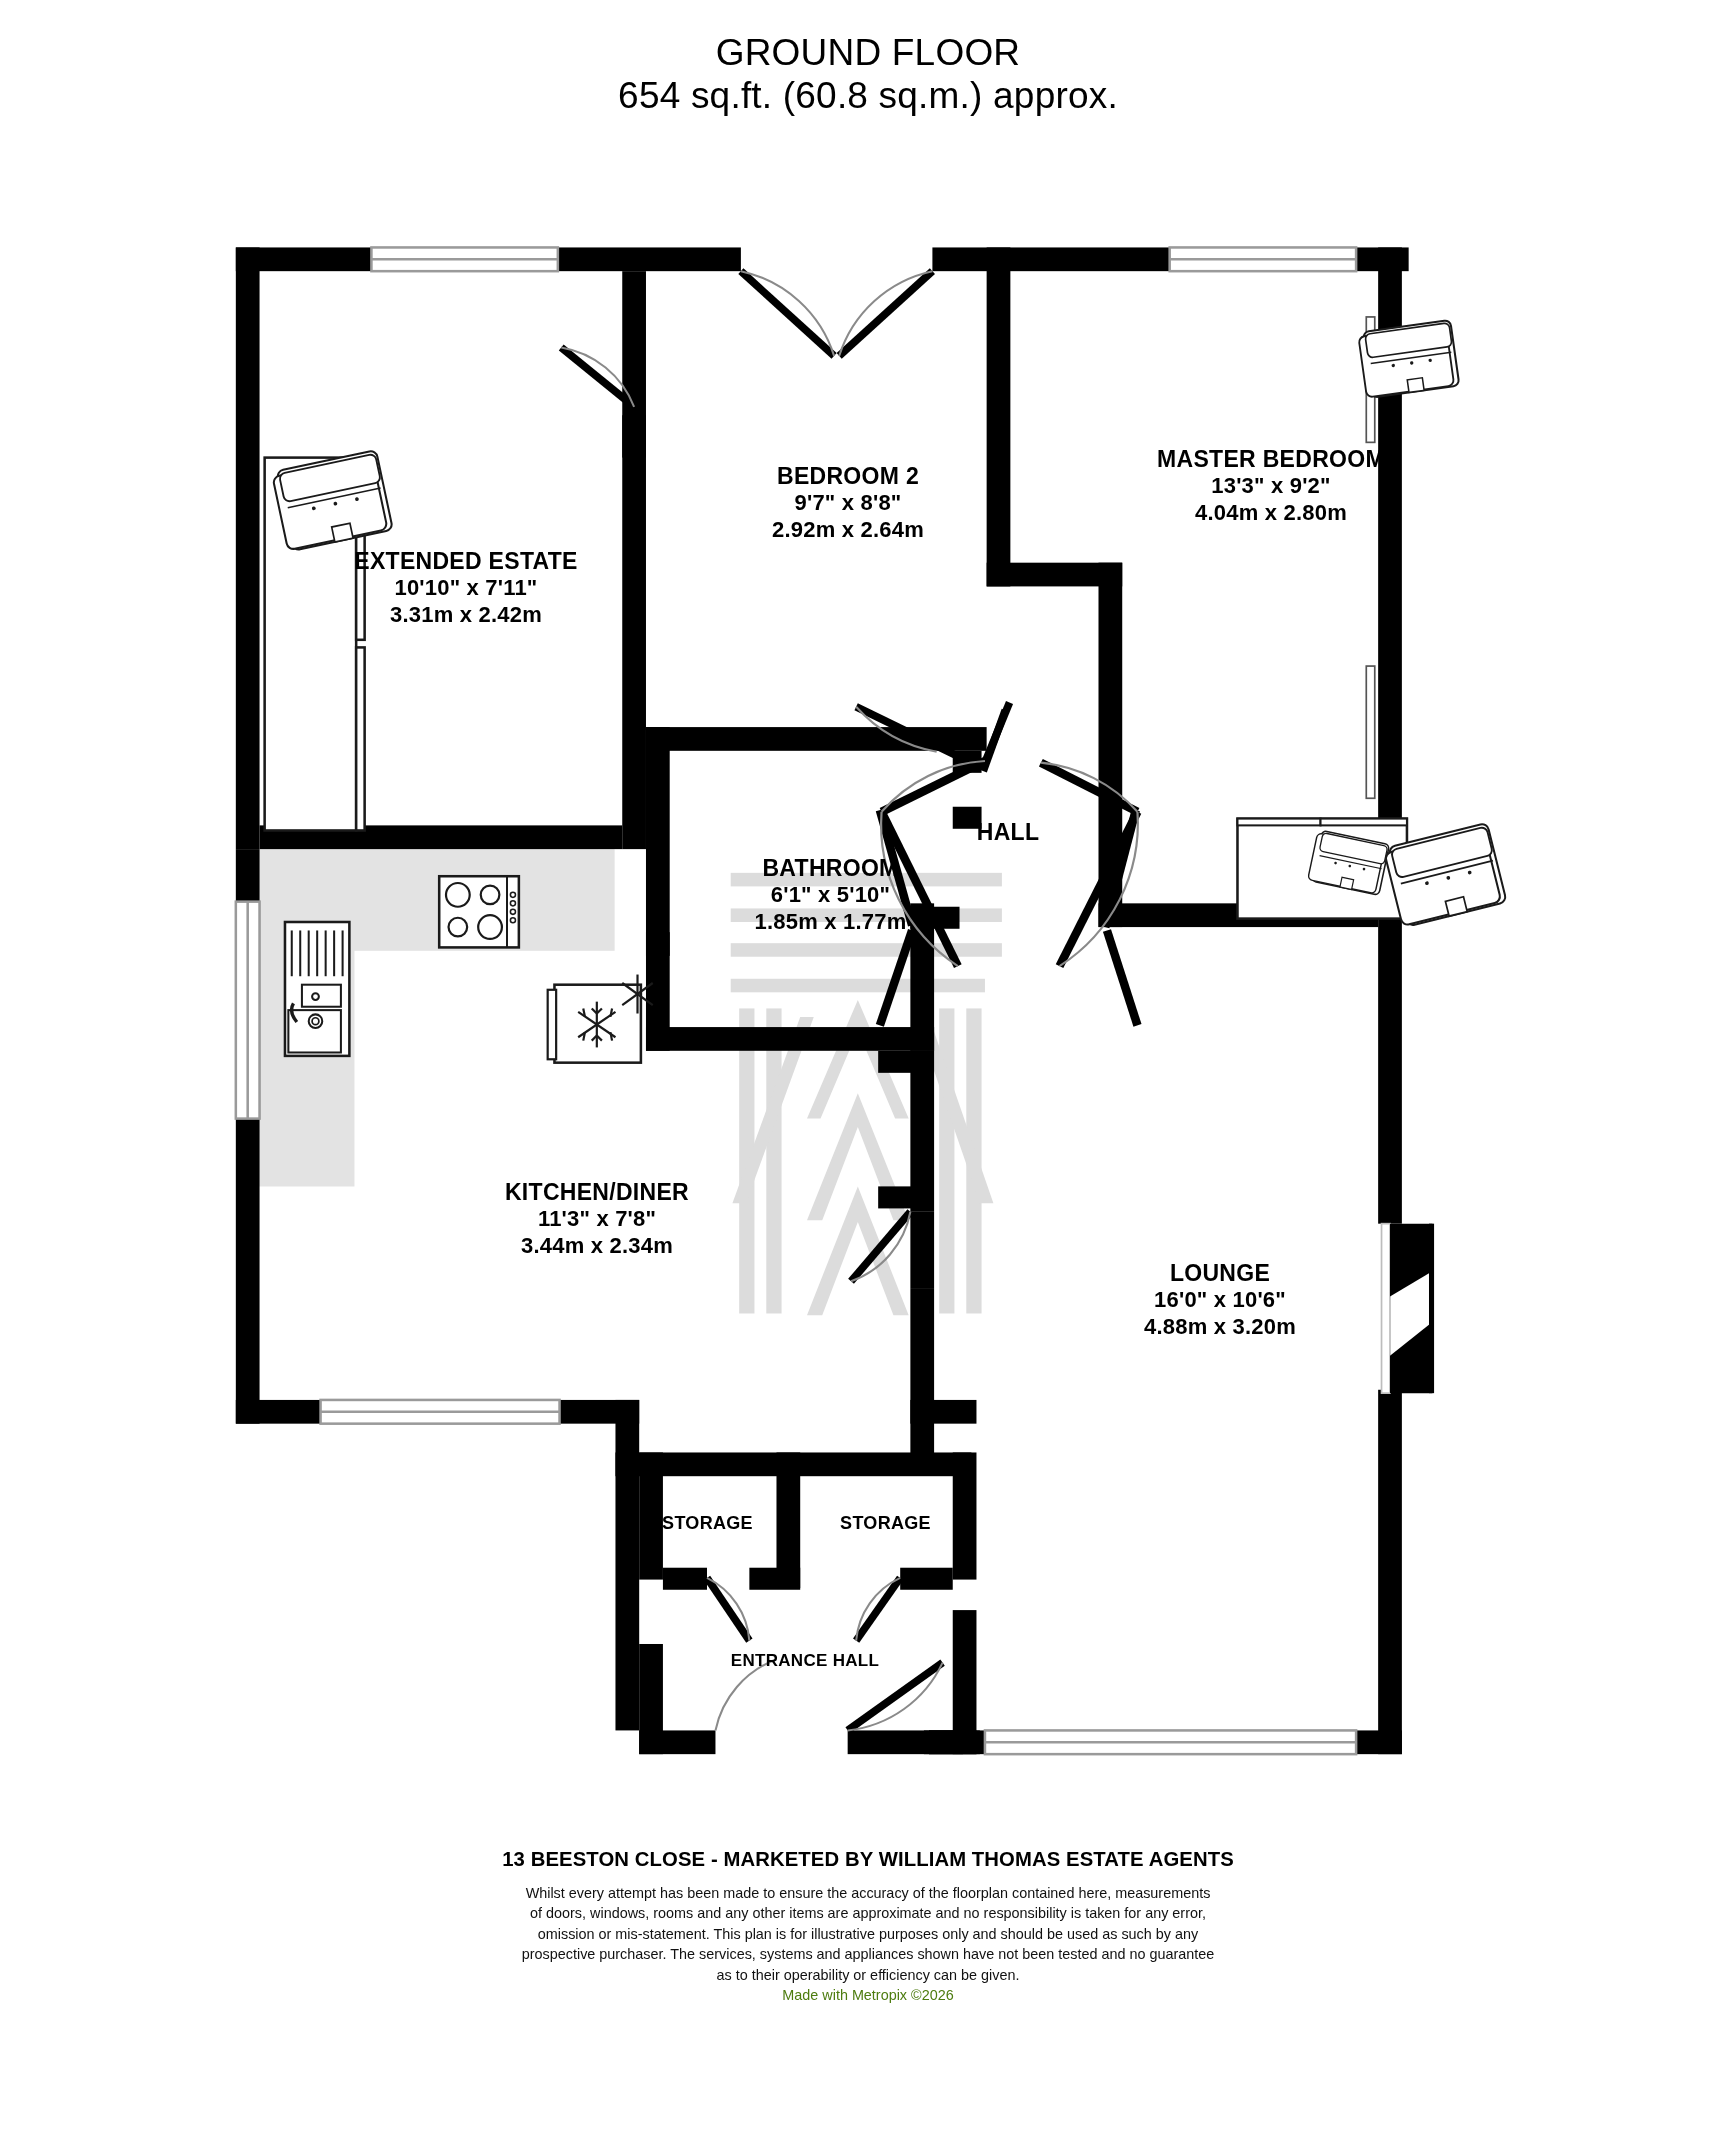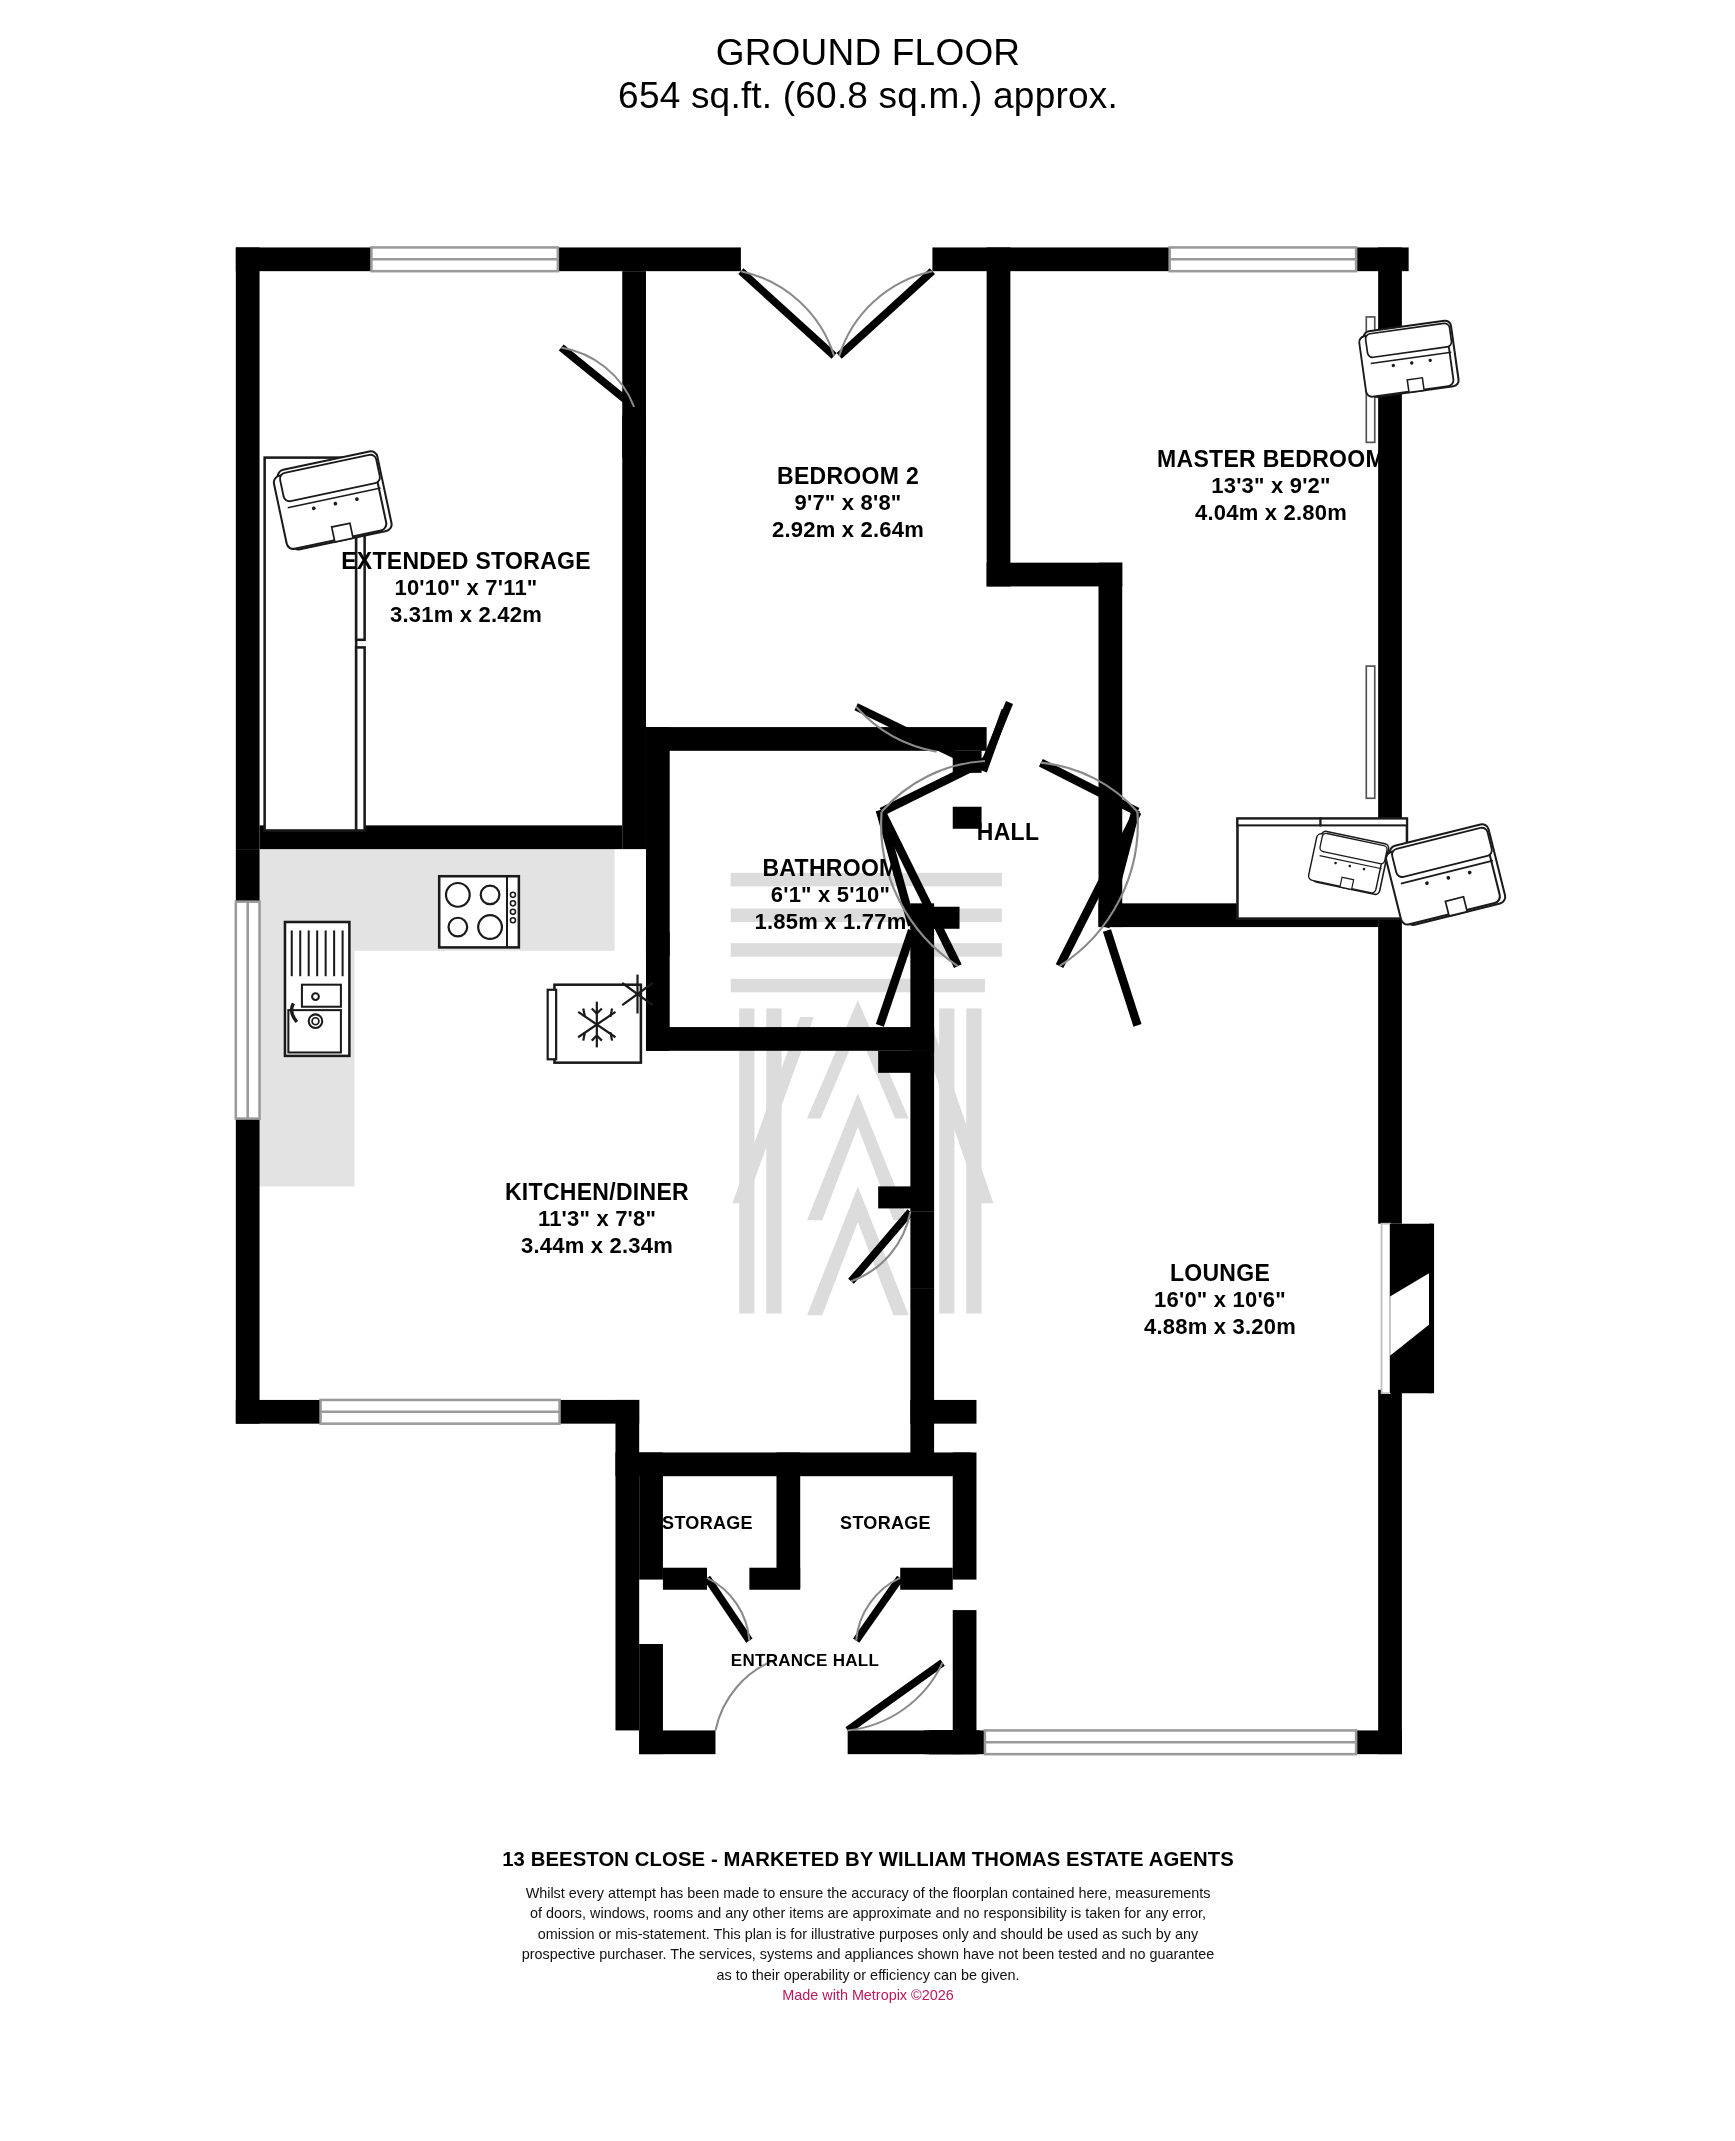--- a/index.html
+++ b/index.html
@@ -27,21 +27,21 @@
   .room-label .nm{font-size:23px;letter-spacing:0.3px;}
   .room-label .dim{font-size:22px;letter-spacing:0.2px;}
   .room-label.small .nm{font-size:18px;font-weight:bold;letter-spacing:0.3px;}
   .room-label.tiny .nm{font-size:17px;font-weight:bold;letter-spacing:0.3px;}
 
   
   #footer{position:absolute;left:0;top:1848px;width:1736px;text-align:center;}
   #footer .addr{font-size:20.3px;font-weight:bold;letter-spacing:0.1px;}
   #footer .total{font-size:21px;margin-top:29px;letter-spacing:0.1px;}
   #footer .disc{font-size:14.4px;margin-top:12px;line-height:1.42;color:#111;}
-  #footer .made{font-size:14.4px;margin-top:0px;line-height:1.42;color:#be185d;}
+  #footer .made{font-size:14.4px;margin-top:0px;line-height:1.42;color:#4d7c0f;}
 </style>
 </head>
 <body>
 
 <div id="stage">
 
   <div id="header">
     <div class="line1">GROUND FLOOR</div>
     <div class="line2">654 sq.ft. (60.8 sq.m.) approx.</div>
   </div>
@@ -407,21 +407,21 @@
           <line x1="734" y1="1160" x2="770" y2="1186"></line>
           <line x1="734" y1="1186" x2="770" y2="1160"></line>
         </g>
       </g>
     </g>
 
   </svg>
   </div>
 
   <div class="room-label" style="left:254px;top:547px;width:424px;">
-    <div class="nm">EXTENDED STORAGE</div>
+    <div class="nm">EXTENDED ESTATE</div>
     <div class="dim">10'10"  x 7'11"</div>
     <div class="dim">3.31m  x 2.42m</div>
   </div>
 
   <div class="room-label" style="left:670px;top:462px;width:356px;">
     <div class="nm">BEDROOM 2</div>
     <div class="dim">9'7"  x 8'8"</div>
     <div class="dim">2.92m  x 2.64m</div>
   </div>
 

